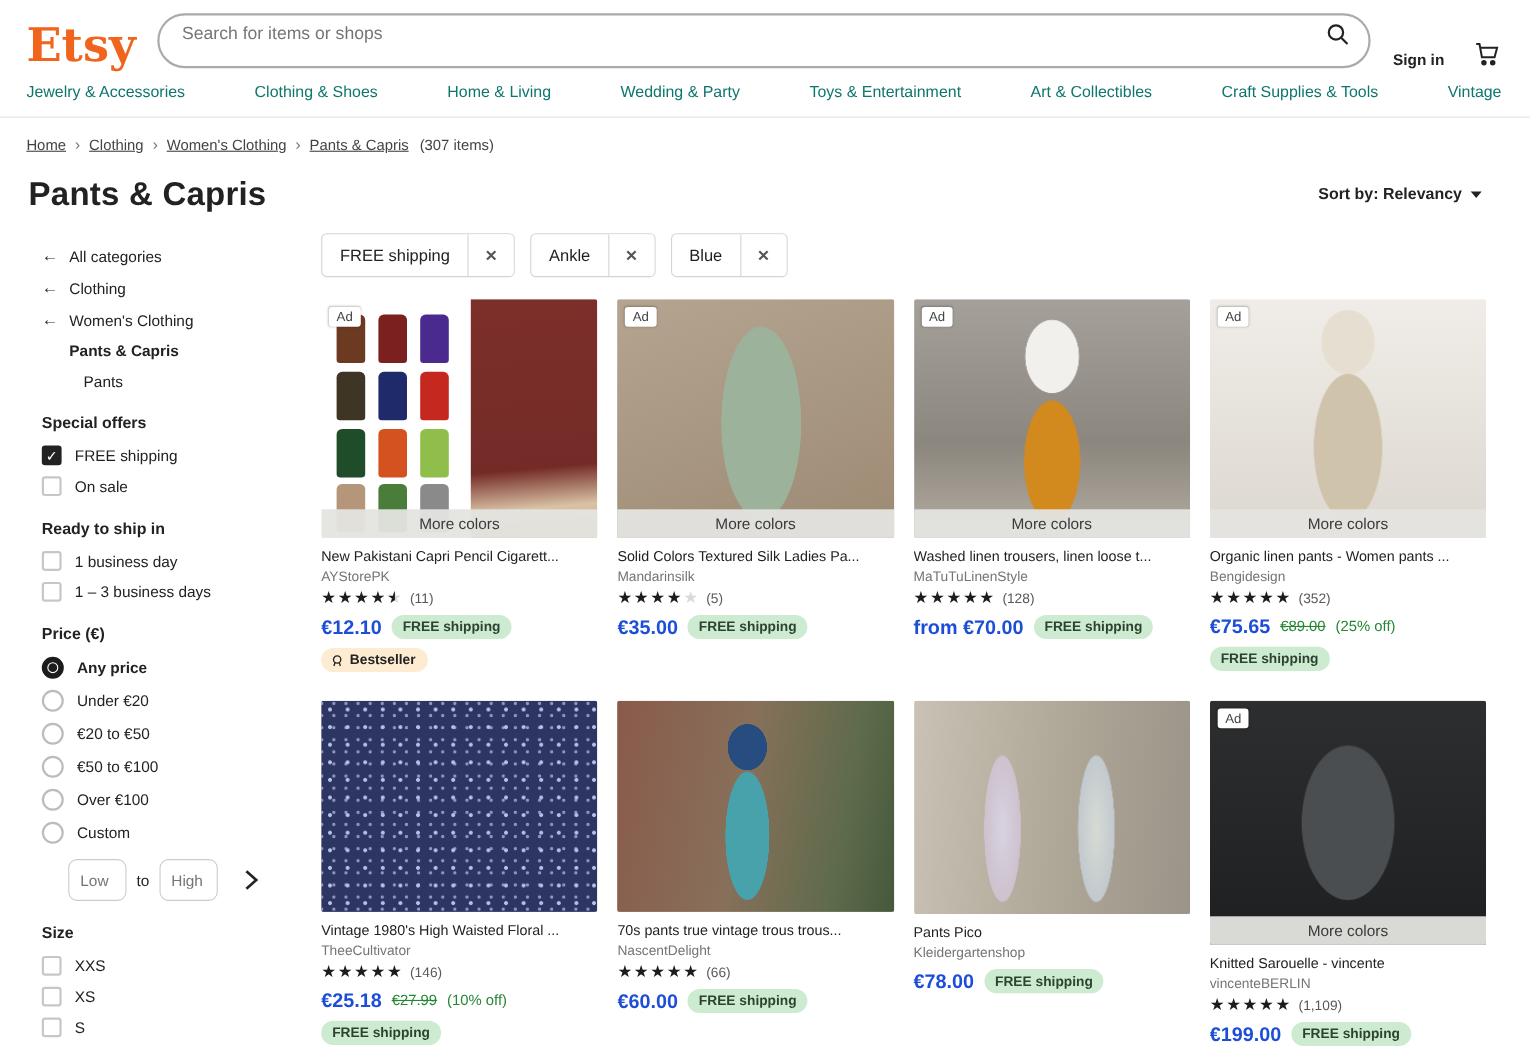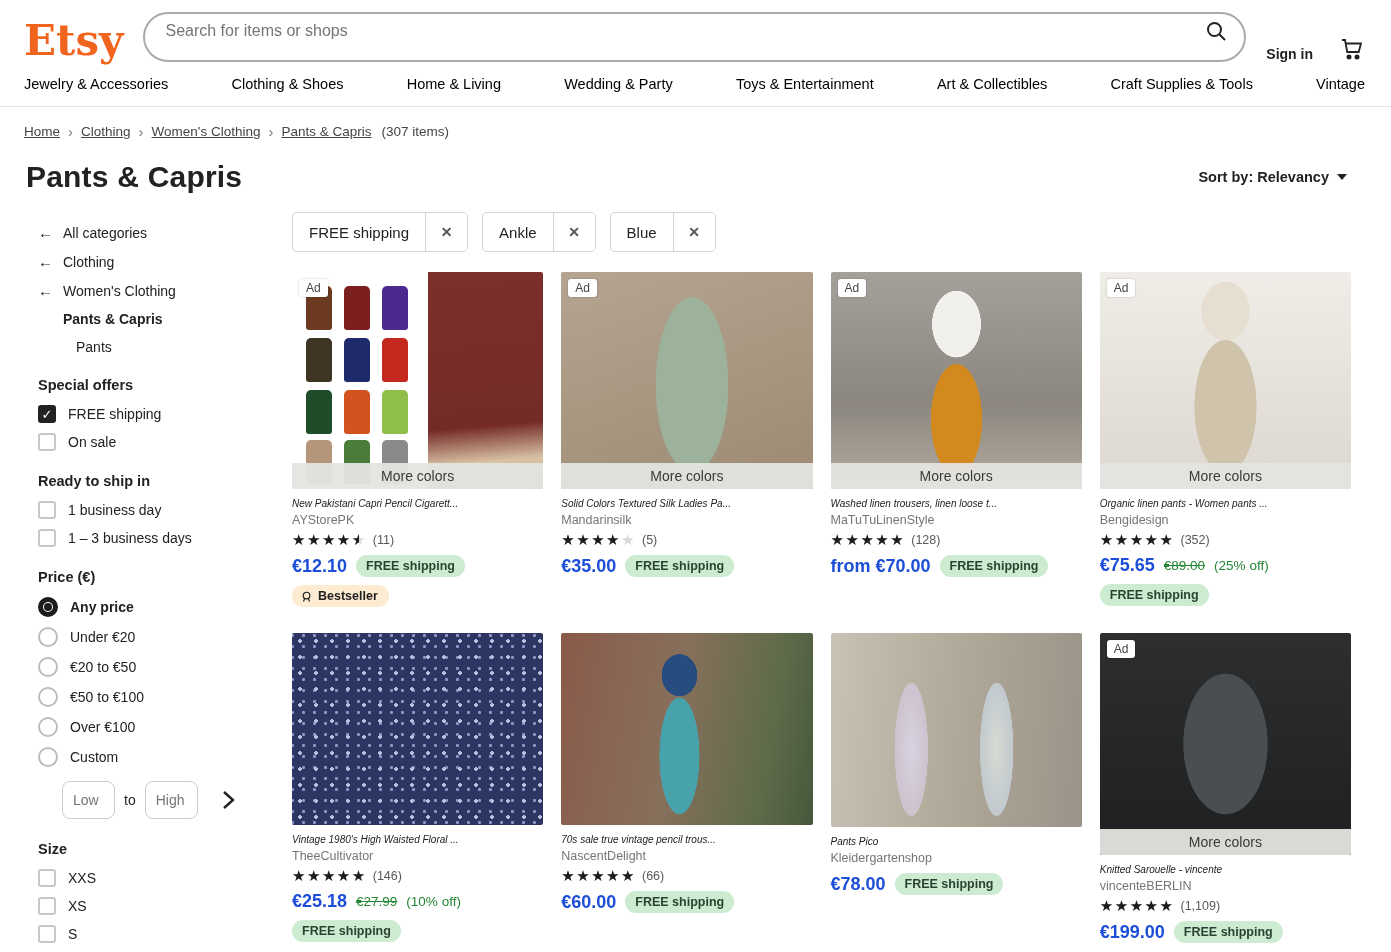--- a/index.html
+++ b/index.html
@@ -12,21 +12,21 @@
   .searchbar { flex:1; display:flex; align-items:center; height:50px; border:2px solid #aaa;
     border-radius:26px; padding:0 8px 12px 20px; background:#fff; }
   .searchbar input { flex:1; border:none; outline:none; font-size:16px; font-family:inherit; color:#222; background:transparent; }
   .search-btn { width:40px; height:40px; border:none; background:transparent; cursor:pointer; display:flex; align-items:center; justify-content:center; }
   .signin { font-size:14px; font-weight:bold; color:#222; text-decoration:none; cursor:pointer; white-space:nowrap; }
   .cart-btn { border:none; background:none; cursor:pointer; margin-left:6px; display:flex; }
 
   
   .catnav { display:flex; justify-content:space-between; padding:8px 26px 14px 24px;
     border-bottom:1px solid #e3e5e1; font-size:14.5px; }
-  .catnav span { cursor:pointer; color:#000000; white-space:nowrap; }
+  .catnav span { cursor:pointer; color:#0f766e; white-space:nowrap; }
 
   
   .breadcrumb { padding:16px 24px 0; font-size:13.5px; color:#444; display:flex; align-items:center; gap:8px; }
   .breadcrumb a { color:#444; text-decoration:underline; cursor:pointer; }
   .crumb-sep { color:#777; font-size:15px; }
   .crumb-count { color:#444; margin-left:2px; }
 
   
   .title-row { display:flex; justify-content:space-between; align-items:center; padding:20px 44px 0 26px; }
   h1 { font-size:30px; font-weight:600; letter-spacing:0.2px; }
@@ -67,21 +67,21 @@
 
   
   .grid { display:grid; grid-template-columns:repeat(4, 1fr); column-gap:18px; row-gap:26px; align-items:start; }
   .card { cursor:pointer; }
   .pimg { position:relative; width:100%; border-radius:2px; overflow:hidden; }
   .h217 { height:217px; } .h192 { height:192px; } .h194 { height:194px; } .h222 { height:222px; }
   .ad-badge { position:absolute; top:7px; left:7px; background:#fff; border-radius:3px; padding:2px 7px;
     font-size:12px; color:#444; box-shadow:0 0 2px rgba(0,0,0,.25); }
   .more-bar { position:absolute; left:0; right:0; bottom:0; height:26px; background:rgba(228,228,224,.95);
     display:flex; align-items:center; justify-content:center; font-size:14px; color:#3a3a3a; }
-  .ptitle { margin-top:9px; font-size:10px; color:#222; white-space:nowrap; overflow:hidden;font-style:italic; }
+  .ptitle { margin-top:9px; font-size:13px; color:#222; white-space:nowrap; overflow:hidden; }
   .pshop { margin-top:4px; font-size:12.5px; color:#757575; }
   .prow { margin-top:5px; display:flex; align-items:center; gap:6px; }
   .stars { position:relative; display:inline-block; font-size:15px; letter-spacing:1.5px; color:#d9d9d9; line-height:1; }
   .sfg { position:absolute; left:0; top:0; overflow:hidden; white-space:nowrap; color:#1c1c1c; }
   .rcount { font-size:12.5px; color:#595959; }
   .pricerow { margin-top:8px; display:flex; align-items:center; gap:9px; flex-wrap:wrap; }
   .price { font-size:18px; font-weight:bold; color:#1d4ed8; }
   .oldprice { font-size:13.5px; color:#258635; text-decoration:line-through; }
   .discount { font-size:13.5px; color:#258635; }
   .fs-badge { background:#cdebd1; border-radius:12px; padding:4px 10px; font-size:12.5px; font-weight:bold; color:#2c442f; }
@@ -393,21 +393,21 @@
           <span class="oldprice">€27.99</span>
           <span class="discount">(10% off)</span>
         </div>
         <div class="badge-row">
           <span class="fs-badge">FREE shipping</span>
         </div>
       </div>
 
       <div class="card">
         <div class="pimg img6 h192"></div>
-        <div class="ptitle">70s sale true vintage pencil trous...</div>
+        <div class="ptitle">70s pants true vintage trous trous...</div>
         <div class="pshop">NascentDelight</div>
         <div class="prow">
           <span class="stars"><span class="sbg">★★★★★</span><span class="sfg" style="width: 100%;">★★★★★</span></span>
           <span class="rcount">(66)</span>
         </div>
         <div class="pricerow">
           <span class="price">€60.00</span>
           <span class="fs-badge">FREE shipping</span>
         </div>
       </div>

